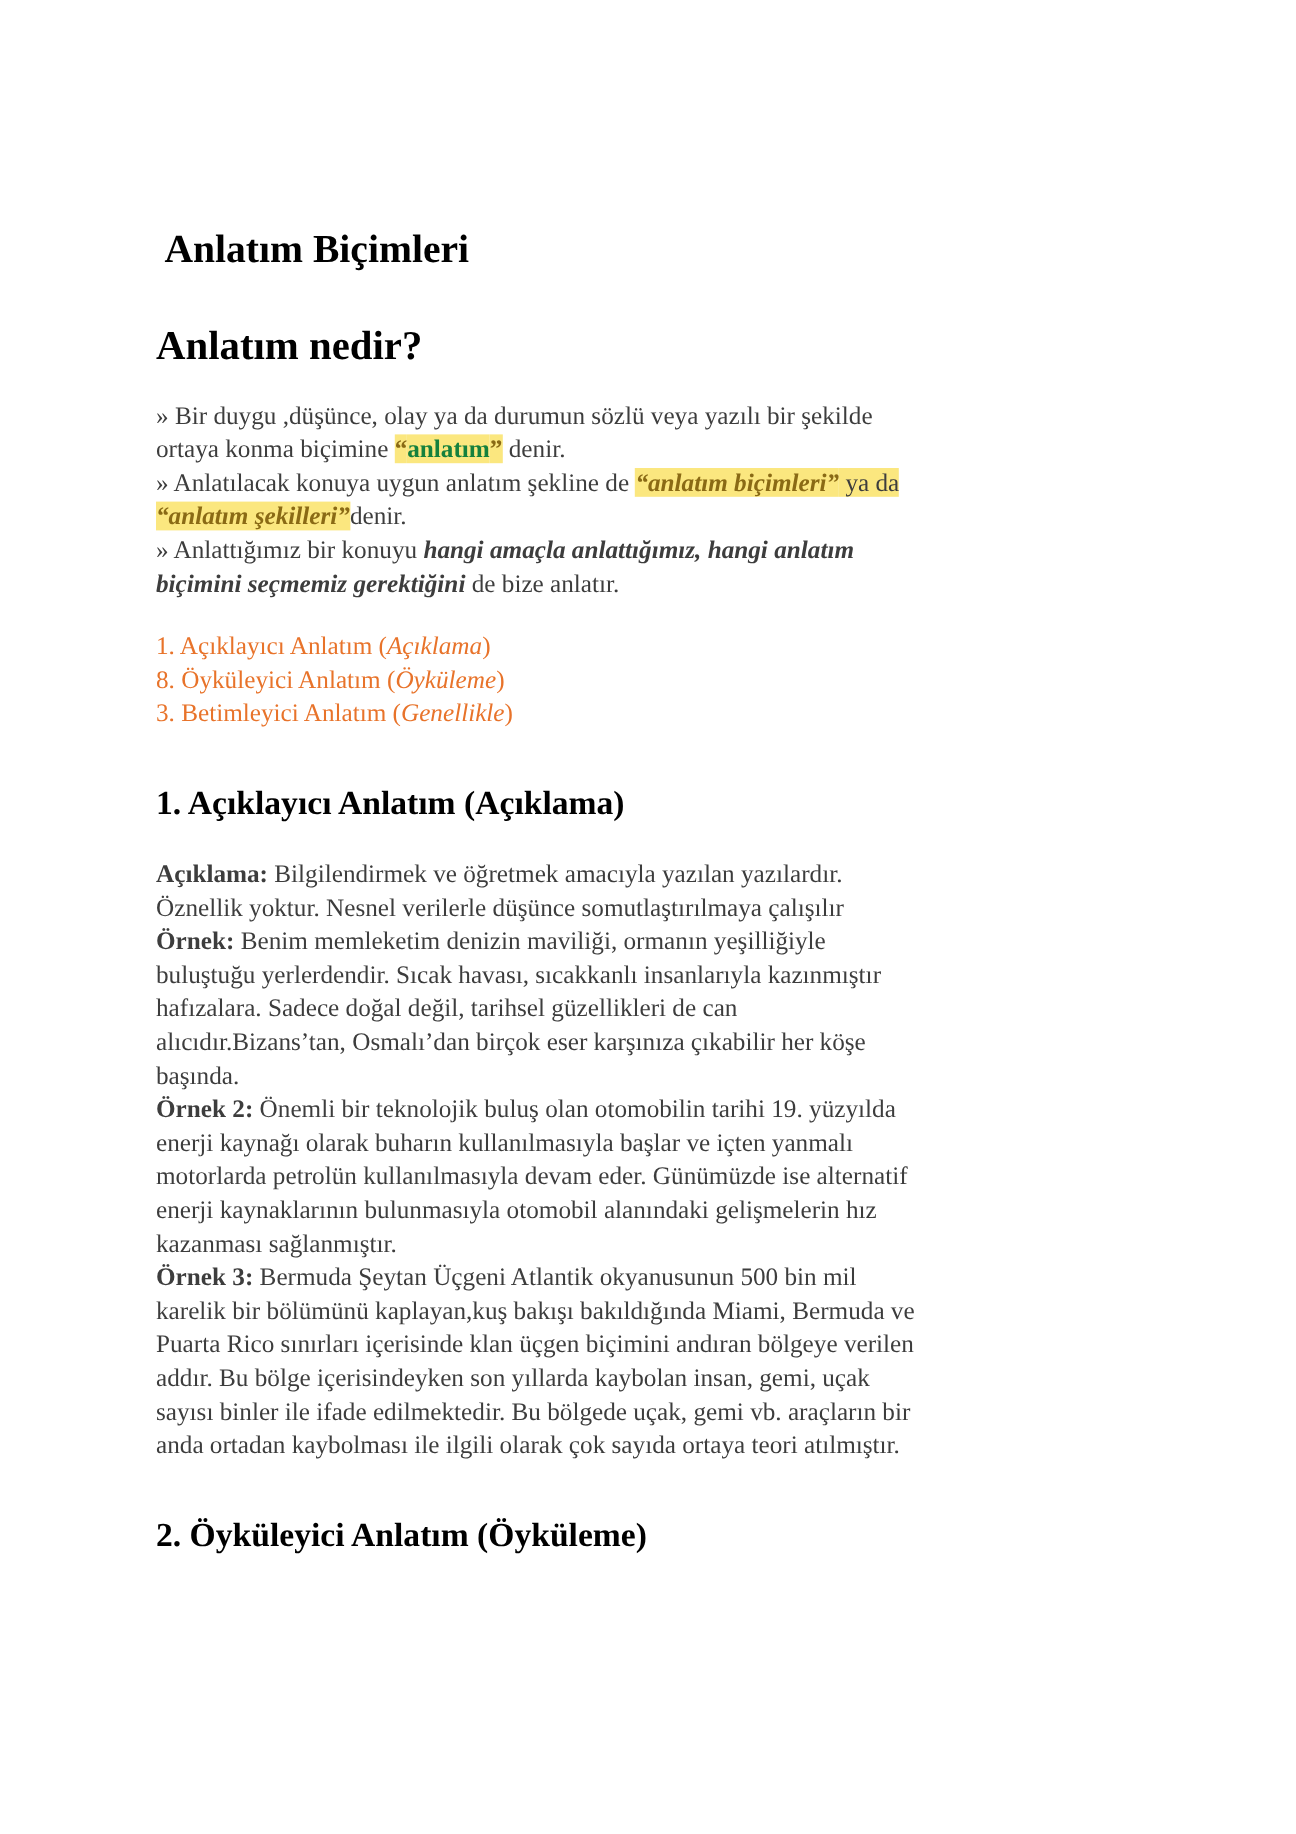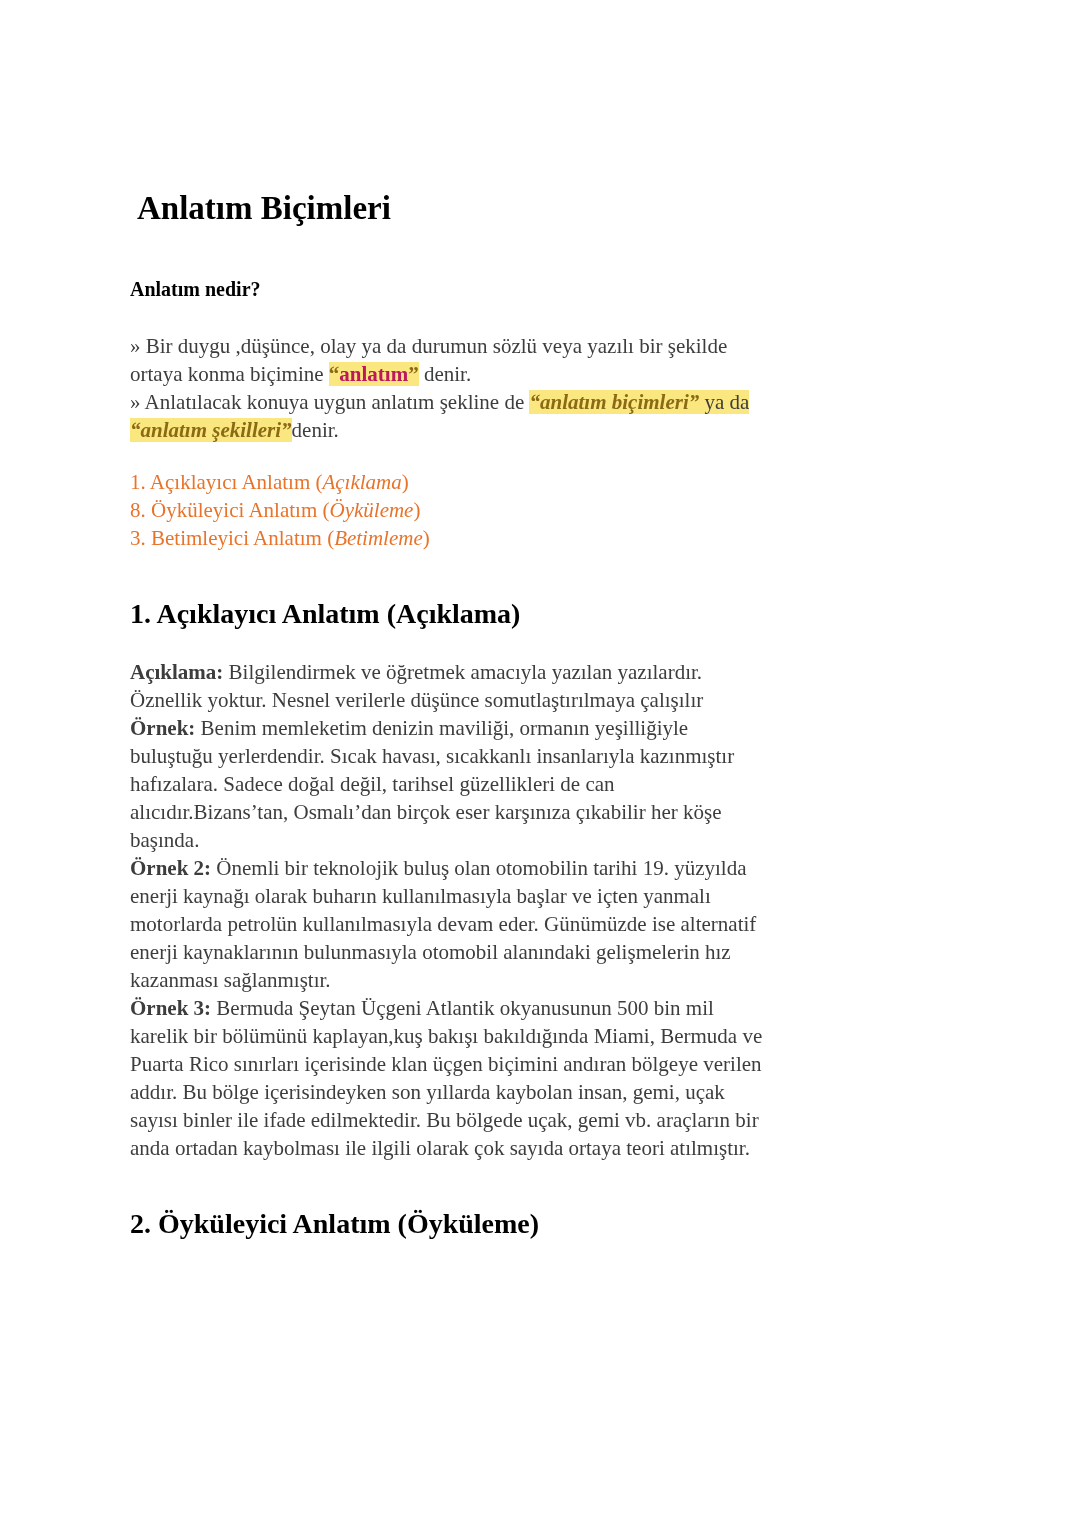--- a/index.html
+++ b/index.html
@@ -17,64 +17,65 @@
     overflow:hidden;
   }
   h1{
     font-size:33px;
     line-height:36px;
     color:#000000;
     margin:0 0 0 7px;
     font-weight:700;
   }
   h2.sub{
-    font-size:20px;
+    font-size:34px;
     line-height:30px;
     color:#000000;
     margin:48px 0 0 0;
     font-weight:700;
   }
   h2.big{
     font-size:28px;
     line-height:32px;
     color:#000000;
     margin:46px 0 0 0;
     font-weight:700;
   }
   .paras{margin-top:28px;}
   .paras.tight{margin-top:24px;}
   .para{margin:0;padding:0;}
   .orange .para{color:#e8732a;}
   .b{font-weight:700;}
   .i{font-style:italic;}
   .bi{font-weight:700;font-style:italic;}
   .hl{background:#fbe77f;}
-  .org{color:#be185d;margin-top:15px;}
+  .org{color:#15803d;margin-top:15px;}
   .olv{color:#8a6a15;}
 </style>
 </head>
 <body>
 
 <main class="page">
 
   <h1>Anlatım Biçimleri</h1>
 
   <section>
     <h2 class="sub">Anlatım nedir?</h2>
     <div class="paras">
         <p class="para"><span>» Bir duygu ,düşünce, olay ya da durumun sözlü veya yazılı bir şekilde ortaya konma biçimine </span><span class="b hl olv">“</span><span class="b hl org">anlatım</span><span class="b hl olv">”</span><span> denir.</span></p>
         <p class="para"><span>» Anlatılacak konuya uygun anlatım şekline de </span><span class="bi hl olv">“anlatım biçimleri”</span><span class="hl"> ya da </span><span class="bi hl olv">“anlatım şekilleri”</span><span>denir.</span></p>
+        <p class="para"><span>» Anlattığımız bir konuyu </span><span class="bi">hangi amaçla anlattığımız, hangi anlatım biçimini seçmemiz gerektiğini</span><span> de bize anlatır.</span></p>
       </div>
   </section>
 
   <section>
     <div class="paras tight orange">
         <p class="para"><span>1. Açıklayıcı Anlatım (</span><span class="i">Açıklama</span><span>)</span></p>
         <p class="para"><span>8. Öyküleyici Anlatım (</span><span class="i">Öyküleme</span><span>)</span></p>
-        <p class="para"><span>3. Betimleyici Anlatım (</span><span class="i">Betimleme</span><span>)</span></p>
+        <p class="para"><span>3. Betimleyici Anlatım (</span><span class="i">Genellikle</span><span>)</span></p>
       </div>
   </section>
 
   <section>
     <h2 class="big">1. Açıklayıcı Anlatım (Açıklama)</h2>
     <div class="paras">
         <p class="para"><span class="b">Açıklama:</span><span> Bilgilendirmek ve öğretmek amacıyla yazılan yazılardır. Öznellik yoktur. Nesnel verilerle düşünce somutlaştırılmaya çalışılır</span></p>
         <p class="para"><span class="b">Örnek:</span><span> Benim memleketim denizin maviliği, ormanın yeşilliğiyle buluştuğu yerlerdendir. Sıcak havası, sıcakkanlı insanlarıyla kazınmıştır hafızalara. Sadece doğal değil, tarihsel güzellikleri de can alıcıdır.Bizans’tan, Osmalı’dan birçok eser karşınıza çıkabilir her köşe başında.</span></p>
         <p class="para"><span class="b">Örnek 2:</span><span> Önemli bir teknolojik buluş olan otomobilin tarihi 19. yüzyılda enerji kaynağı olarak buharın kullanılmasıyla başlar ve içten yanmalı motorlarda petrolün kullanılmasıyla devam eder. Günümüzde ise alternatif enerji kaynaklarının bulunmasıyla otomobil alanındaki gelişmelerin hız kazanması sağlanmıştır.</span></p>
         <p class="para"><span class="b">Örnek 3:</span><span> Bermuda Şeytan Üçgeni Atlantik okyanusunun 500 bin mil karelik bir bölümünü kaplayan,kuş bakışı bakıldığında Miami, Bermuda ve Puarta Rico sınırları içerisinde klan üçgen biçimini andıran bölgeye verilen addır. Bu bölge içerisindeyken son yıllarda kaybolan insan, gemi, uçak sayısı binler ile ifade edilmektedir. Bu bölgede uçak, gemi vb. araçların bir anda ortadan kaybolması ile ilgili olarak çok sayıda ortaya teori atılmıştır.</span></p>

